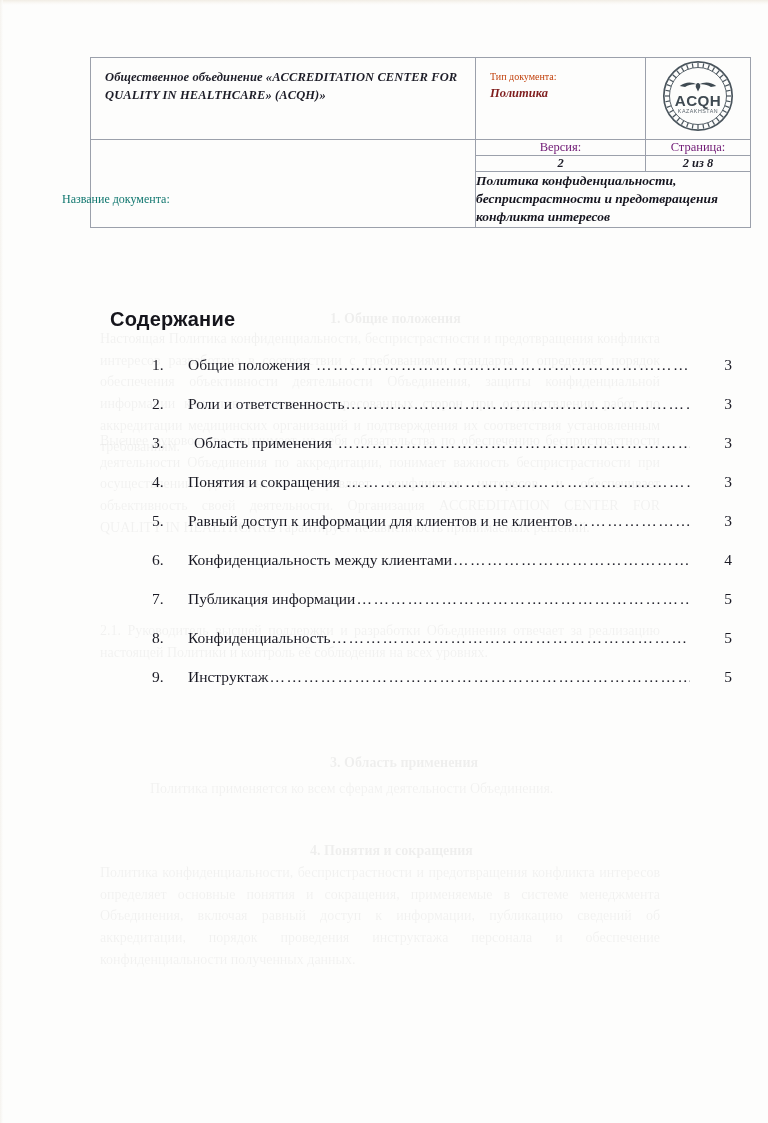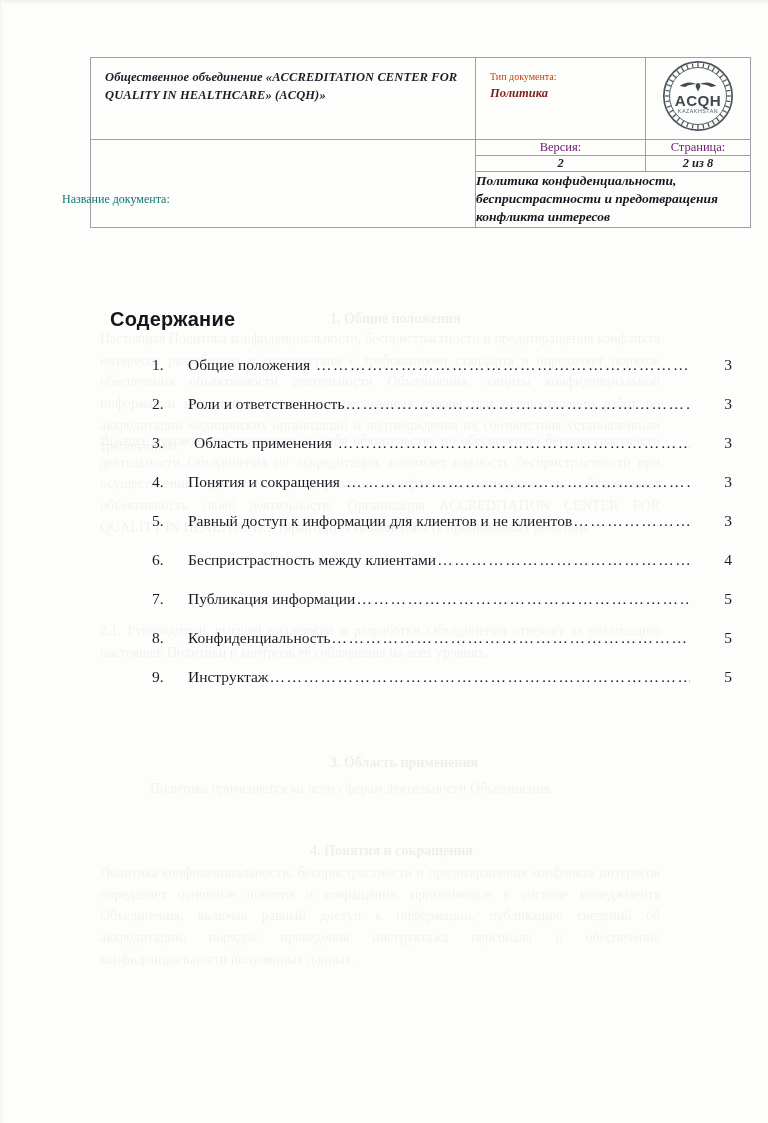--- a/index.html
+++ b/index.html
@@ -382,21 +382,21 @@
 
     <div class="toc-row">
       <span class="toc-num">5.</span>
       <span class="toc-title">Равный доступ к информации для клиентов и не клиентов</span>
       <span class="toc-leader">…………………………………</span>
       <span class="toc-page">3</span>
     </div>
 
     <div class="toc-row">
       <span class="toc-num">6.</span>
-      <span class="toc-title">Беспристрастность между клиентами</span>
+      <span class="toc-title">Конфиденциальность между клиентами</span>
       <span class="toc-leader">……………………………………………………………………………</span>
       <span class="toc-page">4</span>
     </div>
 
     <div class="toc-row">
       <span class="toc-num">7.</span>
       <span class="toc-title">Публикация информации</span>
       <span class="toc-leader">……………………………………………………………………………</span>
       <span class="toc-page">5</span>
     </div>

